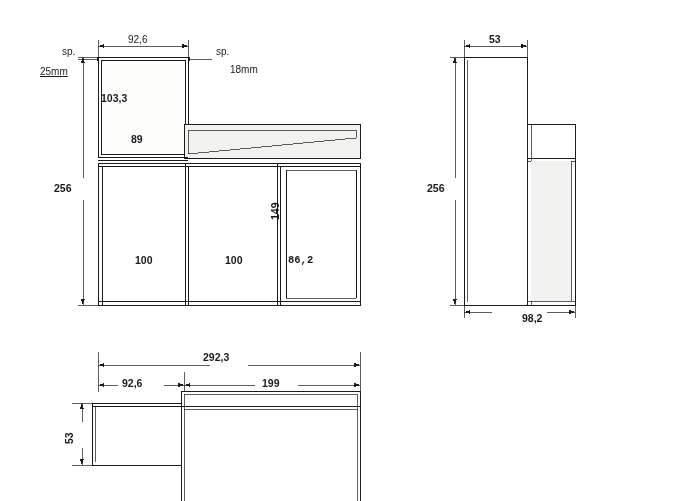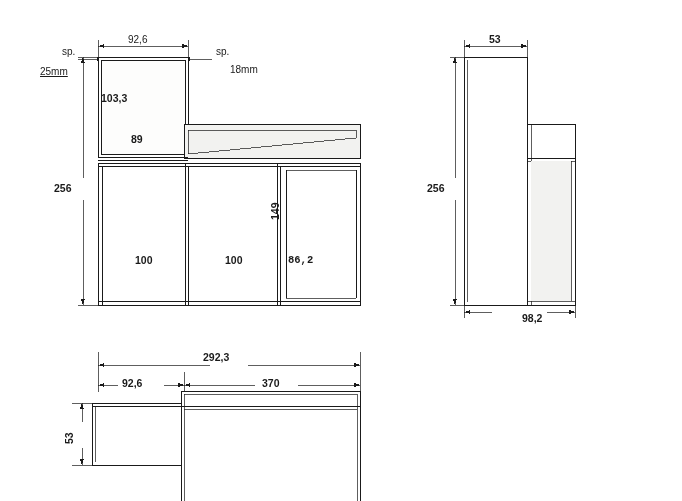--- a/index.html
+++ b/index.html
@@ -236,16 +236,16 @@
   <div class="lbl bold" style="left:135px; top:255px;">100</div>
   <div class="lbl bold" style="left:225px; top:255px;">100</div>
   <div class="lbl bold" style="left:288px; top:255px;font-family:Liberation Mono, monospace;">86,2</div>
 
   <div class="lbl bold" style="left:489px; top:34px;">53</div>
   <div class="lbl bold" style="left:427px; top:183px;">256</div>
   <div class="lbl bold" style="left:506px; top:313px;margin-left:16px;">98,2</div>
 
   <div class="lbl bold" style="left:203px; top:352px;">292,3</div>
   <div class="lbl bold" style="left:122px; top:378px;">92,6</div>
-  <div class="lbl bold" style="left:262px; top:378px;">370</div>
+  <div class="lbl bold" style="left:262px; top:378px;">199</div>
   <div class="lbl bold vert" style="left:64px; top:444px;">53</div>
 
 </div>
 
 </body></html>

